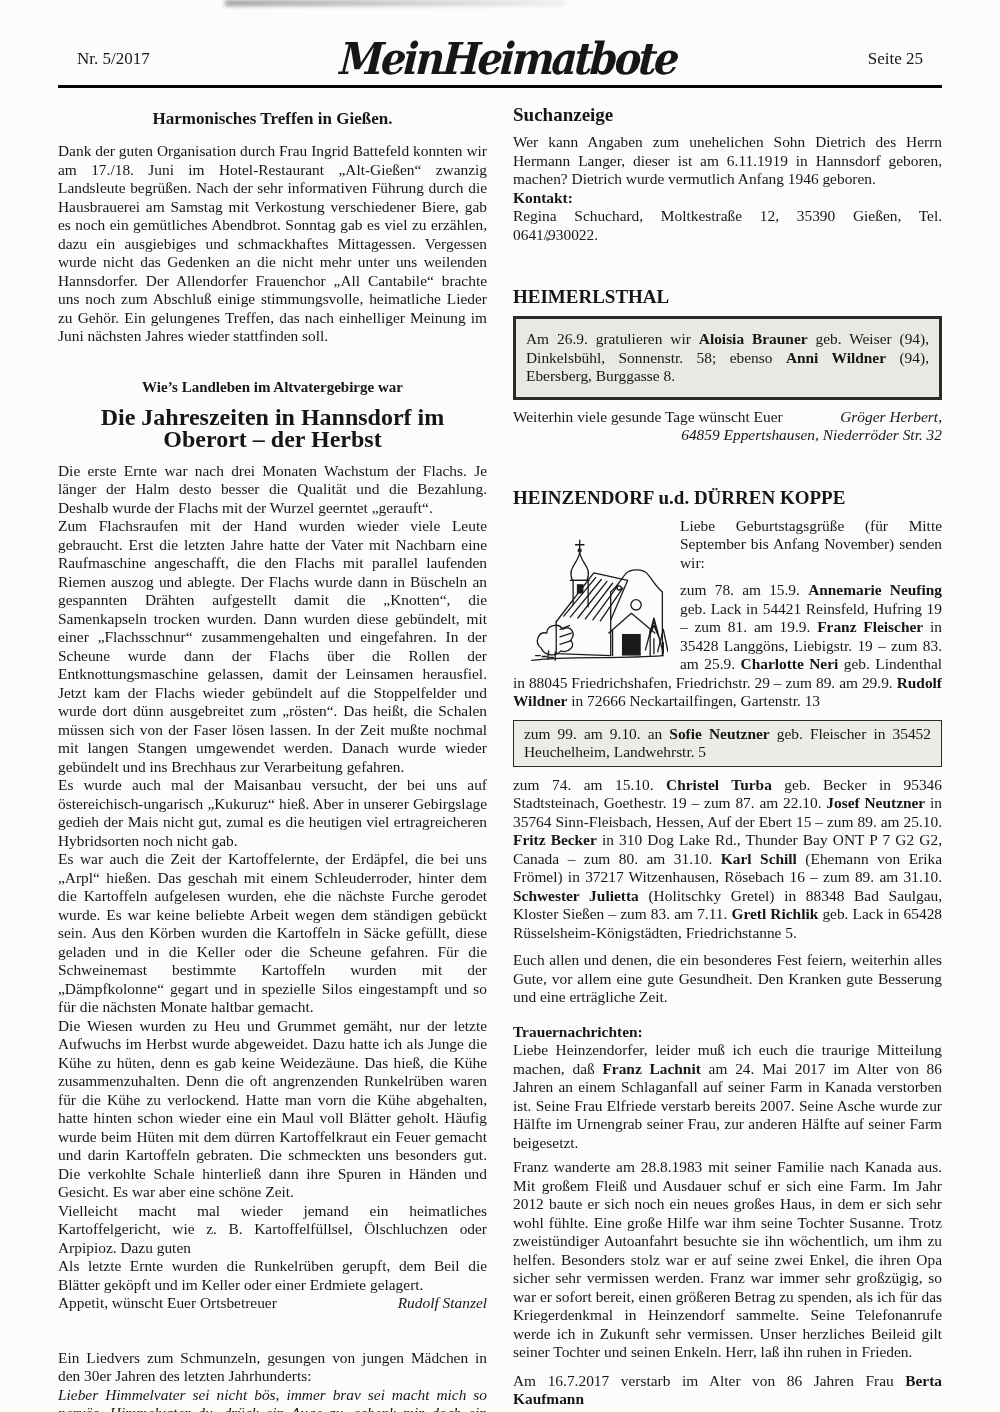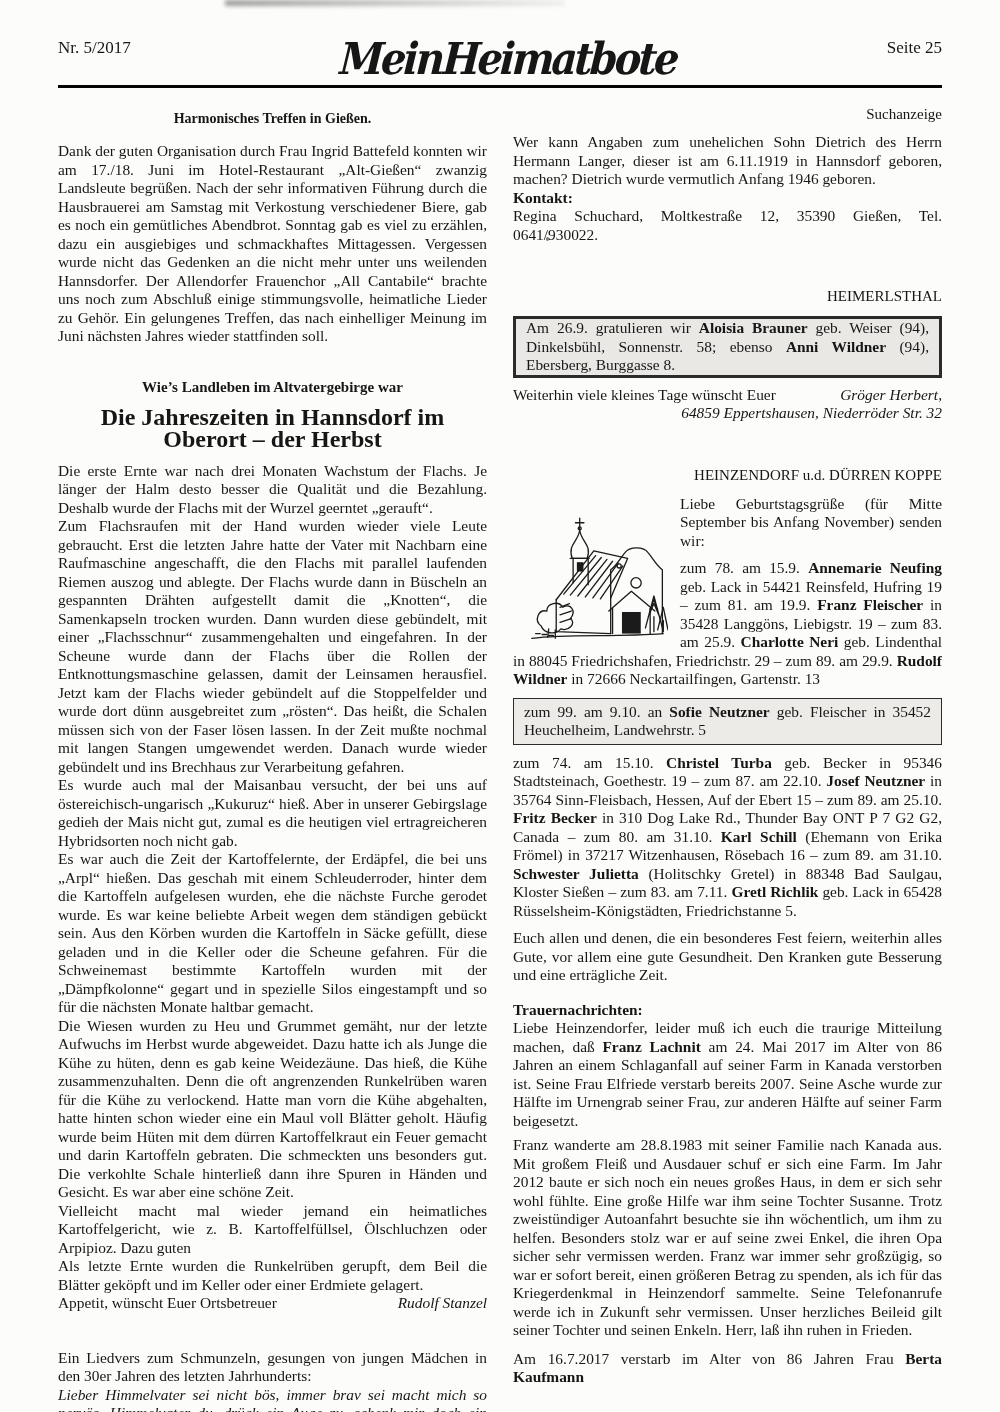--- a/index.html
+++ b/index.html
@@ -10,50 +10,50 @@
     background:#fcfcfa;
     color:#161616;
     font-family:"Liberation Serif", serif;
     overflow:hidden;
   }
   .smudge{position:absolute;left:225px;top:0;width:340px;height:6px;
     background:linear-gradient(to right, rgba(40,40,40,.45), rgba(40,40,40,.06));
     filter:blur(2px);}
   .dot-artifact{position:absolute;left:546px;top:237px;width:3px;height:4px;border-radius:50%;background:#777;}
 
-  .header{display:flex;justify-content:space-between;align-items:flex-start;
-    margin:0 58px;padding-top:38px;}
+  .header{display:flex;justify-content:space-between;align-items:center;
+    margin:0 77px;padding-top:38px;}
   .issue,.pageno{font-size:17px;line-height:20px;}
   .masthead{
     font-family:"DejaVu Serif", serif;
     font-weight:bold;font-style:italic;
     font-size:40px;line-height:42px;
     letter-spacing:-3px;word-spacing:-10px;
     transform:scaleY(1.1) skewX(-4deg);
   }
   .rule{height:3px;background:#050505;margin:5px 58px 0;}
 
   .cols{display:flex;gap:26px;margin:10px 58px 0;}
   .col{width:429px;font-size:15.4px;line-height:18.5px;text-align:justify;}
 
   p{margin:0;}
-  .article-title{font-size:14px;line-height:26px;font-weight:bold;text-align:center;margin:8px 0 10px;}
+  .article-title{font-size:17px;line-height:26px;font-weight:bold;text-align:center;margin:8px 0 10px;}
   .article-title2{font-size:15px;line-height:26px;font-weight:bold;text-align:center;margin:28px 0 6px;}
   .article-subtitle{font-size:24px;line-height:22px;font-weight:bold;text-align:center;margin:2px 0 12px;}
-  .sec-title{font-size:15px;line-height:21px;font-weight:normal;text-align:right;margin:6px 0 8px;}
+  .sec-title{font-size:19px;line-height:21px;font-weight:bold;text-align:left;margin:6px 0 8px;}
   .mt16{margin-top:16px;} .mt42{margin-top:42px;}
   .mt6{margin-top:6px;} .mt10{margin-top:10px;} .mt34{margin-top:36px;}
 
   .sign{display:flex;justify-content:space-between;}
   .sign i{font-style:italic;}
   .right-align{text-align:right;font-style:italic;}
   .italic{font-style:italic;}
   .bold{font-weight:bold;}
 
-  .graybox{border:3px solid #2b2b2b;background:#e9e8e5;padding:0 10px;margin:9px 0 8px;}
+  .graybox{border:3px solid #2b2b2b;background:#e9e8e5;padding:11px 10px;margin:9px 0 8px;}
   .graybox2{border:1.5px solid #2b2b2b;background:#ecebe8;padding:4px 10px;margin:9px 0;}
 
   .bday{margin:9px 0;}
   .church{float:left;width:155px;height:152px;margin:2px 12px 2px 0;}
 </style>
 </head>
 <body>
 
 <div class="page">
   <div class="smudge"></div>
@@ -94,21 +94,21 @@
 
     <div class="col">
       <h2 class="sec-title">Suchanzeige</h2>
       <p>Wer kann Angaben zum unehelichen Sohn Dietrich des Herrn Hermann Langer, dieser ist am 6.11.1919 in Hannsdorf geboren, machen? Dietrich wurde vermutlich Anfang 1946 geboren.</p>
       <p class="bold">Kontakt:</p>
       <p>Regina Schuchard, Moltkestraße 12, 35390 Gießen, Tel. 0641/930022.</p>
 
       <h2 class="sec-title mt42">HEIMERLSTHAL</h2>
       <div class="graybox"><span>Am 26.9. gratulieren wir </span><b>Aloisia Brauner</b><span> geb. Weiser (94), Dinkelsbühl, Sonnenstr. 58; ebenso </span><b>Anni Wildner</b><span> (94), Ebersberg, Burggasse 8.</span></div>
       <div class="sign">
-        <span>Weiterhin viele kleines Tage wünscht Euer</span>
+        <span>Weiterhin viele gesunde Tage wünscht Euer</span>
         <i>Gröger Herbert,</i>
       </div>
       <div class="right-align">64859 Eppertshausen, Niederröder Str. 32</div>
 
       <h2 class="sec-title mt42">HEINZENDORF u.d. DÜRREN KOPPE</h2>
 
       <div>
         <svg class="church" viewBox="0 0 165 155" xmlns="http://www.w3.org/2000/svg">
           <g stroke="#1b1b1b" fill="none" stroke-width="1.4" stroke-linecap="round" stroke-linejoin="round">
 

